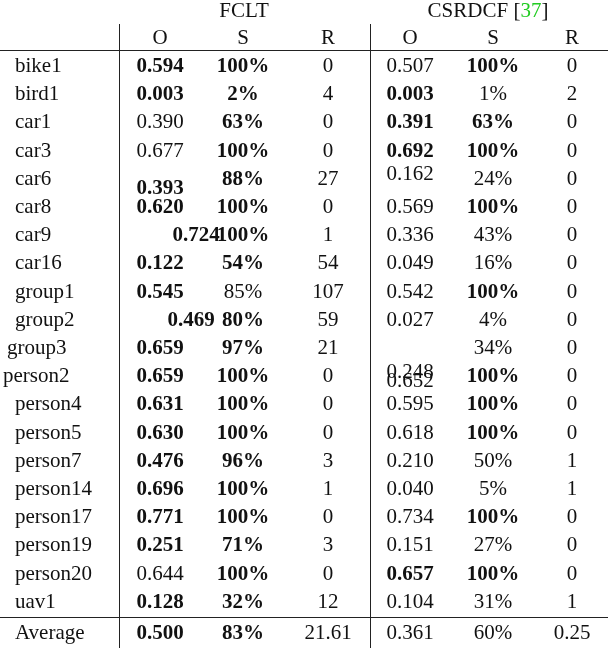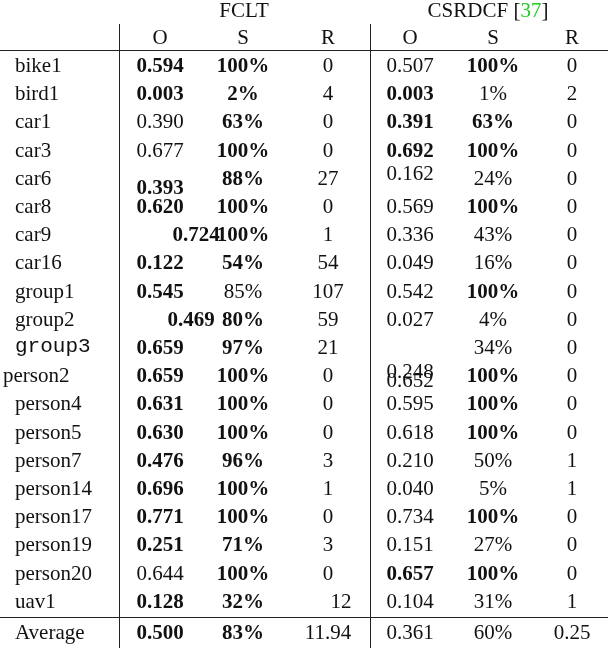--- a/index.html
+++ b/index.html
@@ -122,21 +122,21 @@
       <div>
         <div class="cell" style="left: 15px; top: 305.8px;">group2</div>
         <div class="cell c b" style="left: 160px; top: 305.8px; margin-left: 31px;">0.469</div>
         <div class="cell c b" style="left: 243px; top: 305.8px;">80%</div>
         <div class="cell c" style="left: 328px; top: 305.8px;">59</div>
         <div class="cell c" style="left: 410px; top: 305.8px;">0.027</div>
         <div class="cell c" style="left: 493px; top: 305.8px;">4%</div>
         <div class="cell c" style="left: 572px; top: 305.8px;">0</div>
       </div>
       <div>
-        <div class="cell" style="left: 15px; top: 334px; font-family: Liberation Mono, monospace;">group3</div>
+        <div class="cell" style="left: 7px; top: 334px;">group3</div>
         <div class="cell c b" style="left: 160px; top: 334px;">0.659</div>
         <div class="cell c b" style="left: 243px; top: 334px;">97%</div>
         <div class="cell c" style="left: 328px; top: 334px;">21</div>
         <div class="cell c" style="left: 410px; top: 334px; margin-top: 24px;">0.248</div>
         <div class="cell c" style="left: 493px; top: 334px;">34%</div>
         <div class="cell c" style="left: 572px; top: 334px;">0</div>
       </div>
       <div>
         <div class="cell" style="left: 3px; top: 362.2px;">person2</div>
         <div class="cell c b" style="left: 160px; top: 362.2px;">0.659</div>
@@ -206,28 +206,28 @@
         <div class="cell c b" style="left: 243px; top: 559.6px;">100%</div>
         <div class="cell c" style="left: 328px; top: 559.6px;">0</div>
         <div class="cell c b" style="left: 410px; top: 559.6px;">0.657</div>
         <div class="cell c b" style="left: 493px; top: 559.6px;">100%</div>
         <div class="cell c" style="left: 572px; top: 559.6px;">0</div>
       </div>
       <div>
         <div class="cell" style="left: 15px; top: 587.8px;">uav1</div>
         <div class="cell c b" style="left: 160px; top: 587.8px;">0.128</div>
         <div class="cell c b" style="left: 243px; top: 587.8px;">32%</div>
-        <div class="cell c" style="left: 328px; top: 587.8px; margin-left: 13px;">12</div>
+        <div class="cell c" style="left: 328px; top: 587.8px;">12</div>
         <div class="cell c" style="left: 410px; top: 587.8px;">0.104</div>
         <div class="cell c" style="left: 493px; top: 587.8px;">31%</div>
         <div class="cell c" style="left: 572px; top: 587.8px;">1</div>
       </div>
       <div>
         <div class="cell" style="left: 15px; top: 619px;">Average</div>
         <div class="cell c b" style="left: 160px; top: 619px;">0.500</div>
         <div class="cell c b" style="left: 243px; top: 619px;">83%</div>
-        <div class="cell c" style="left: 328px; top: 619px;">11.94</div>
+        <div class="cell c" style="left: 328px; top: 619px;">21.61</div>
         <div class="cell c" style="left: 410px; top: 619px;">0.361</div>
         <div class="cell c" style="left: 493px; top: 619px;">60%</div>
         <div class="cell c" style="left: 572px; top: 619px;">0.25</div>
       </div>
     </div>
 </div>
 
 </body></html>

